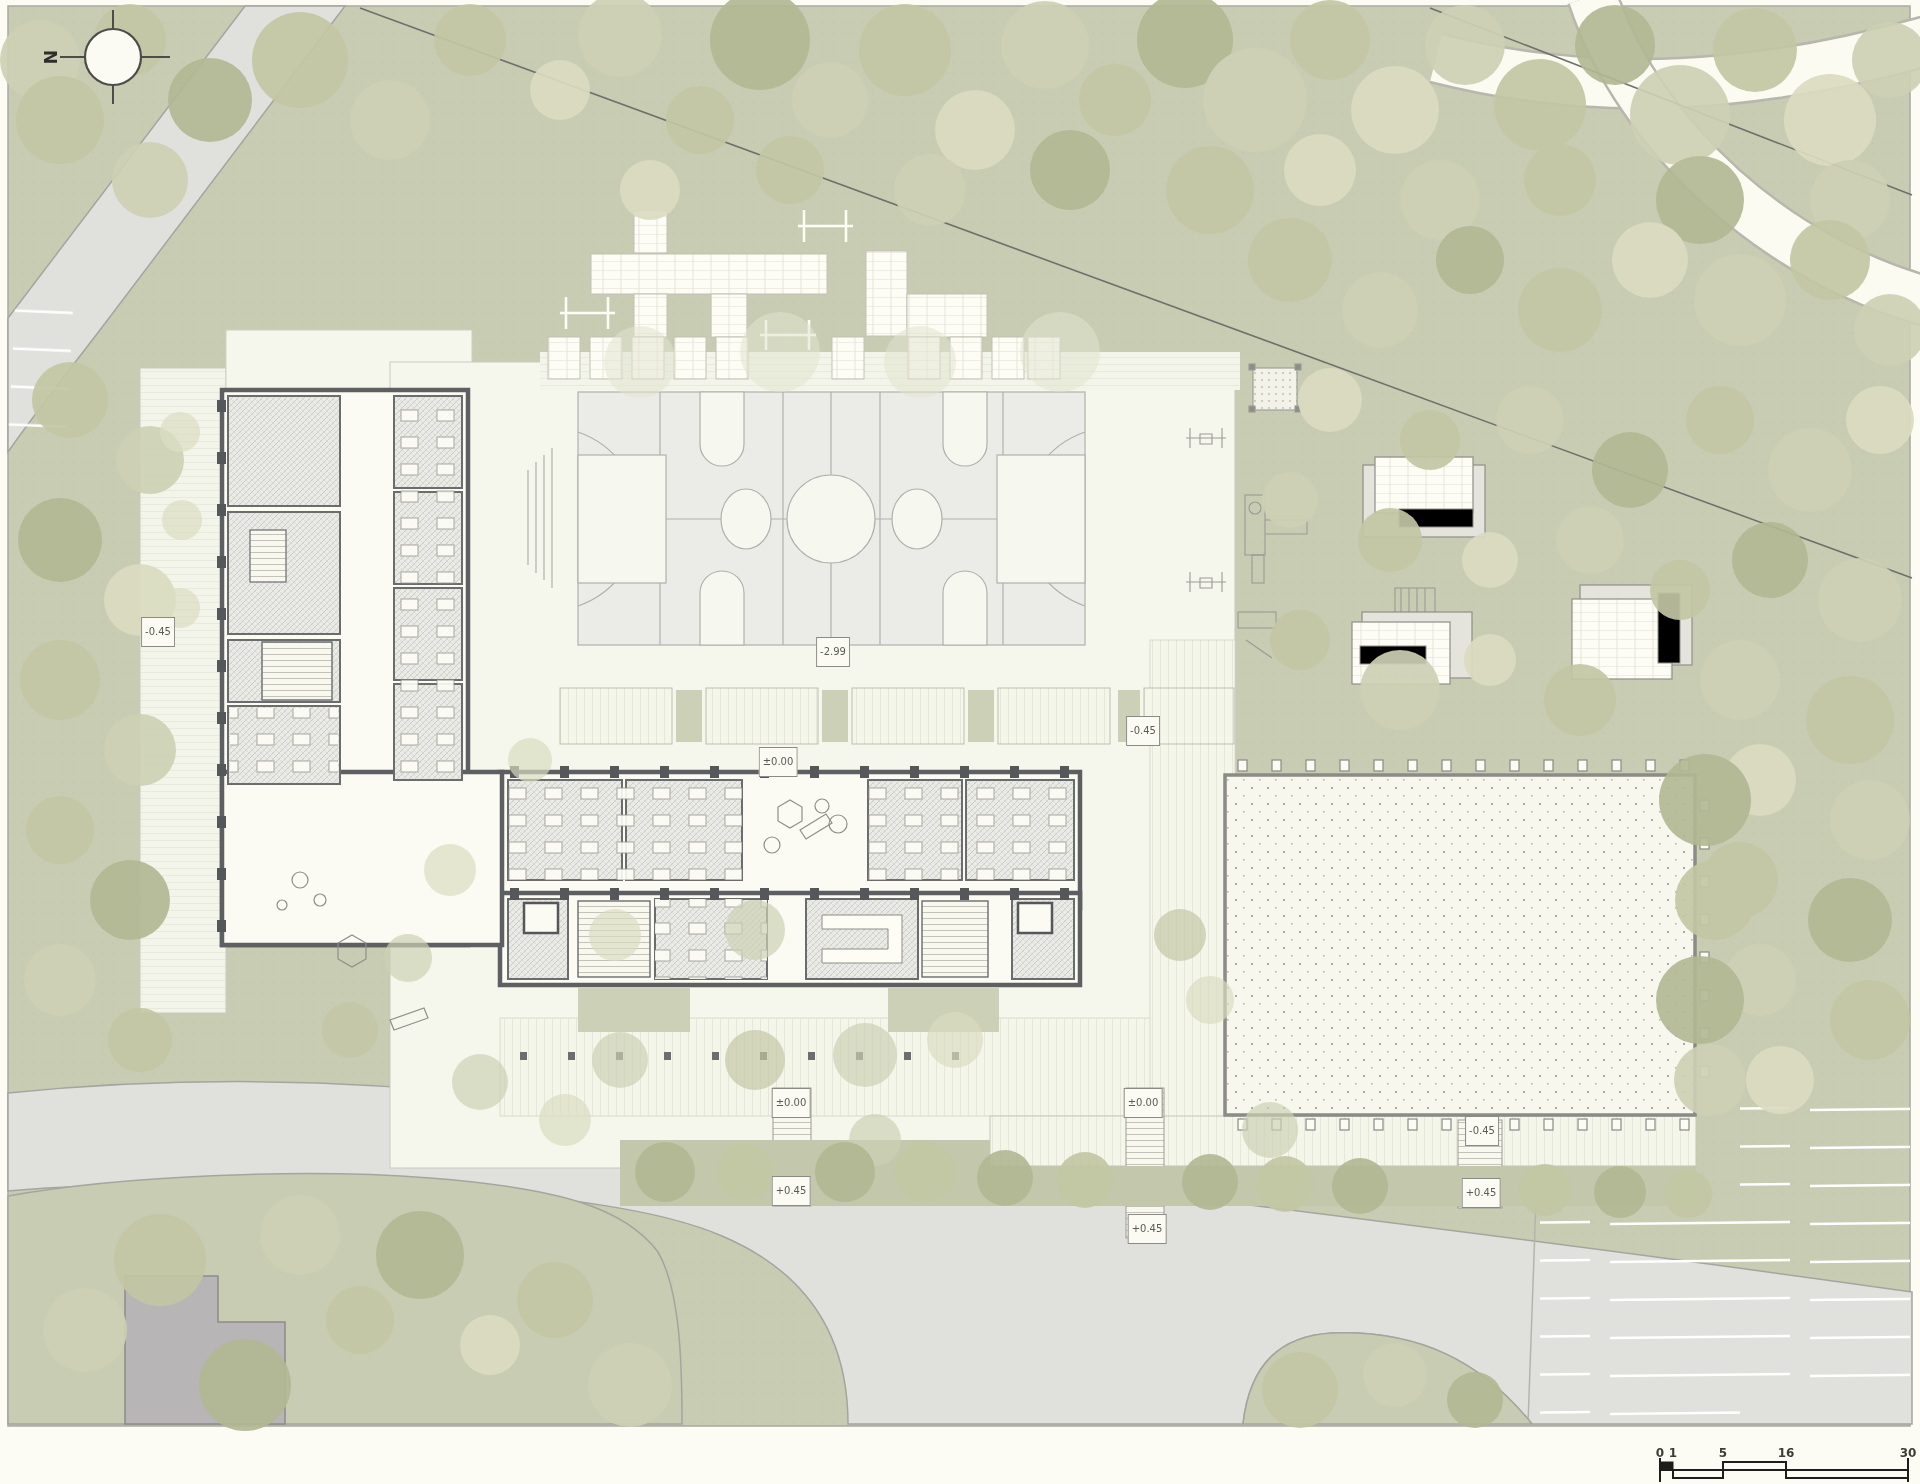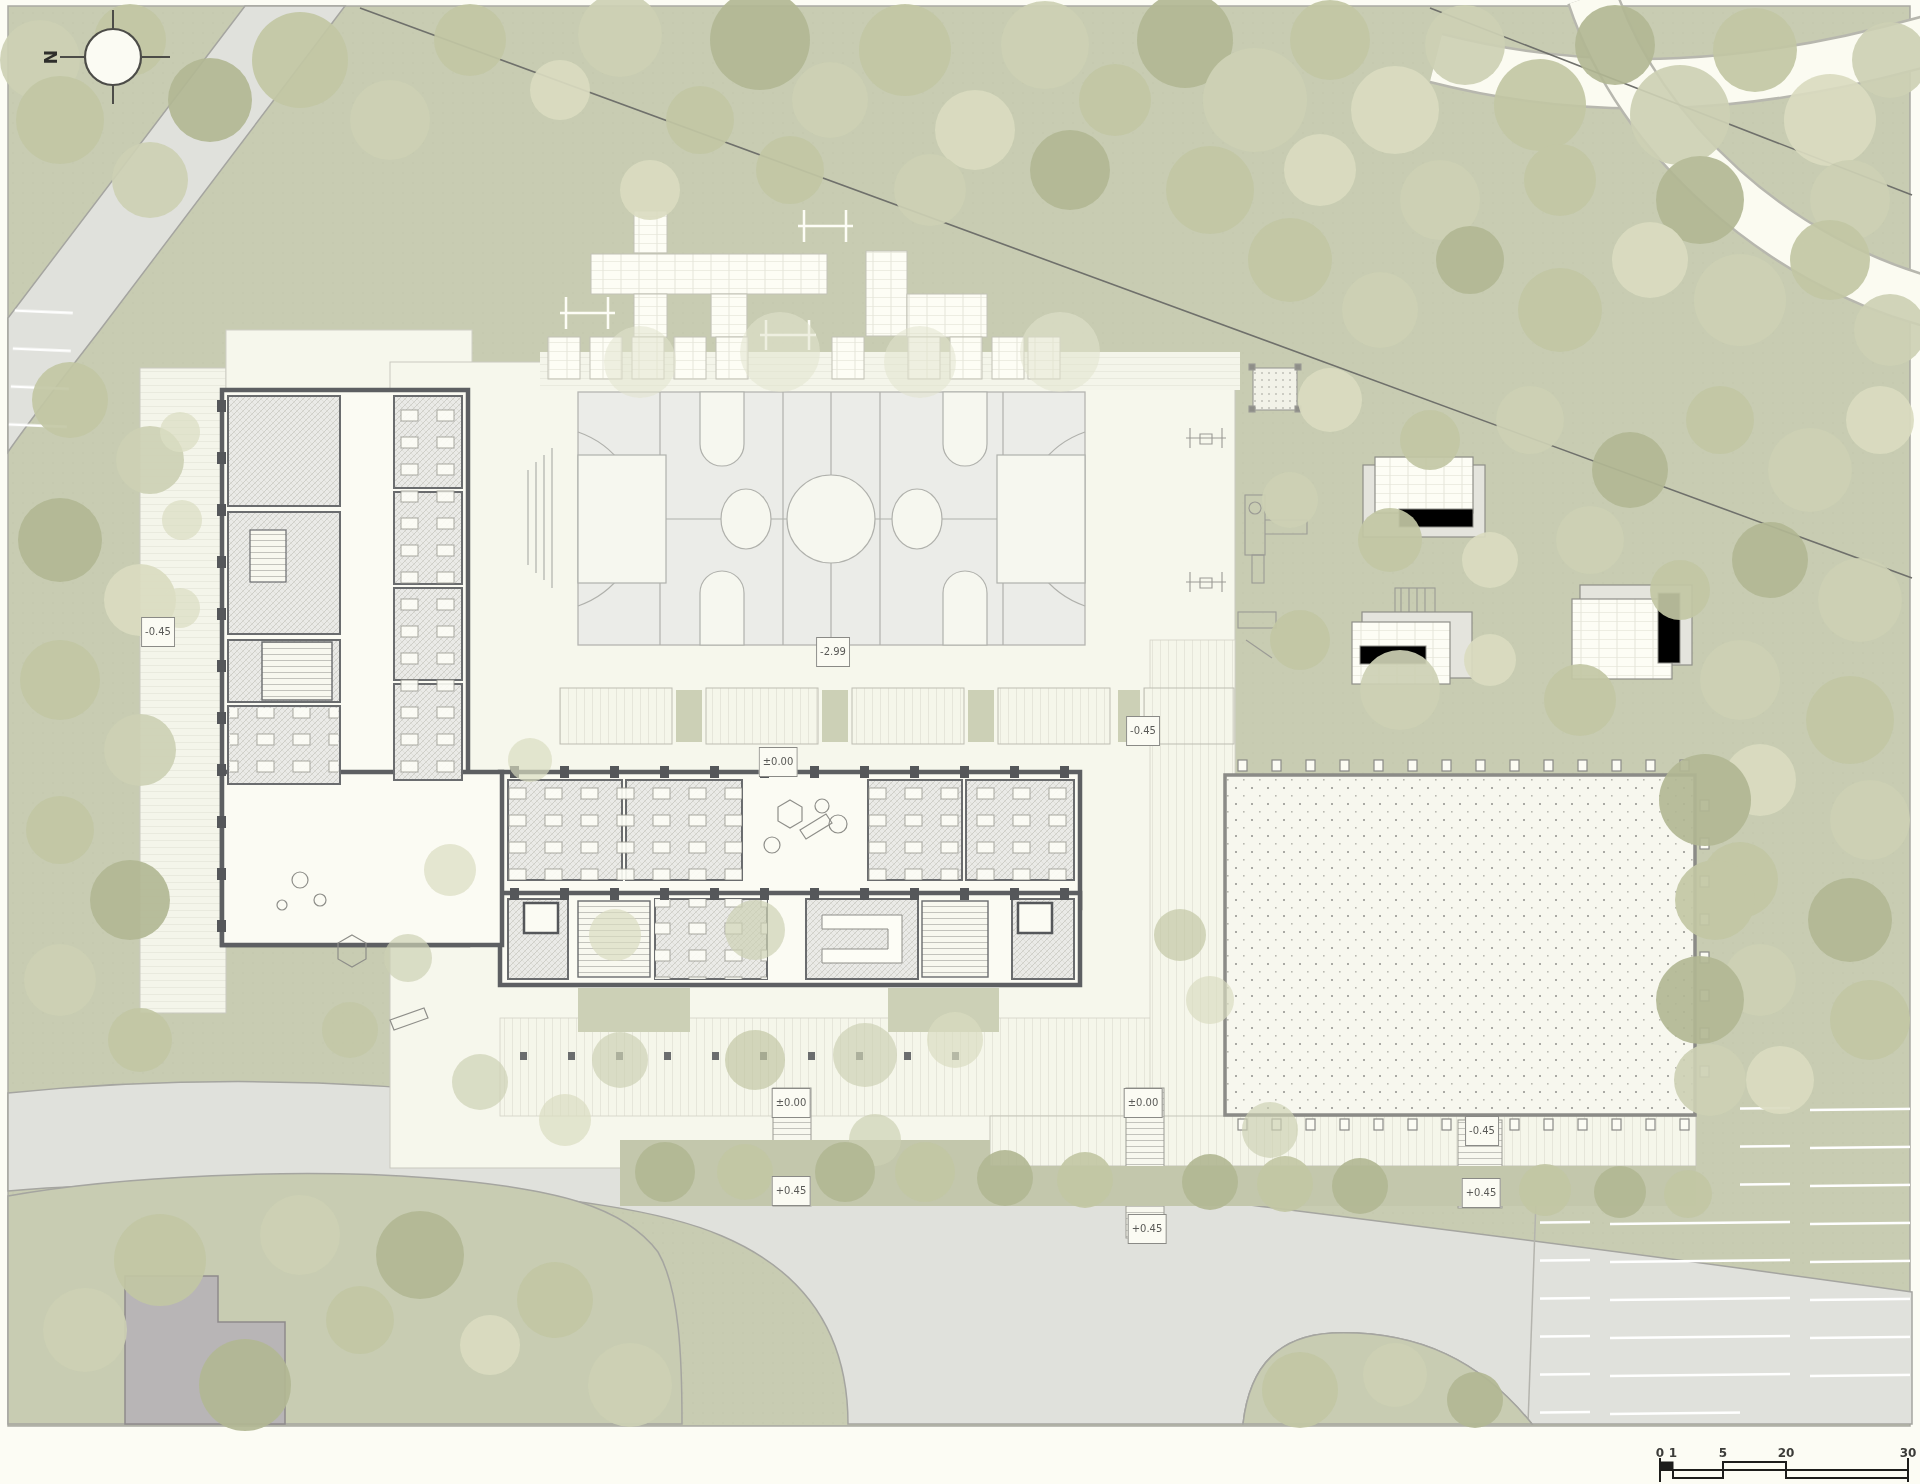--- a/index.html
+++ b/index.html
@@ -576,16 +576,16 @@
       <div class="lbl" style="left: 791px; top: 1191px;">+0.45</div>
       <div class="lbl" style="left: 1143px; top: 1103px;">±0.00</div>
       <div class="lbl" style="left: 1147px; top: 1229px;">+0.45</div>
       <div class="lbl" style="left: 1482px; top: 1131px;">-0.45</div>
       <div class="lbl" style="left: 1481px; top: 1193px;">+0.45</div>
     </div>
 <div id="ticks-layer">
       <div class="tick" style="left: 1660px; top: 1460px;">0</div>
       <div class="tick" style="left: 1673px; top: 1460px;">1</div>
       <div class="tick" style="left: 1723px; top: 1460px;">5</div>
-      <div class="tick" style="left: 1786px; top: 1460px;">20</div>
+      <div class="tick" style="left: 1786px; top: 1460px;">16</div>
       <div class="tick" style="left: 1908px; top: 1460px;">30</div>
     </div>
 </div>
 
 </body></html>

